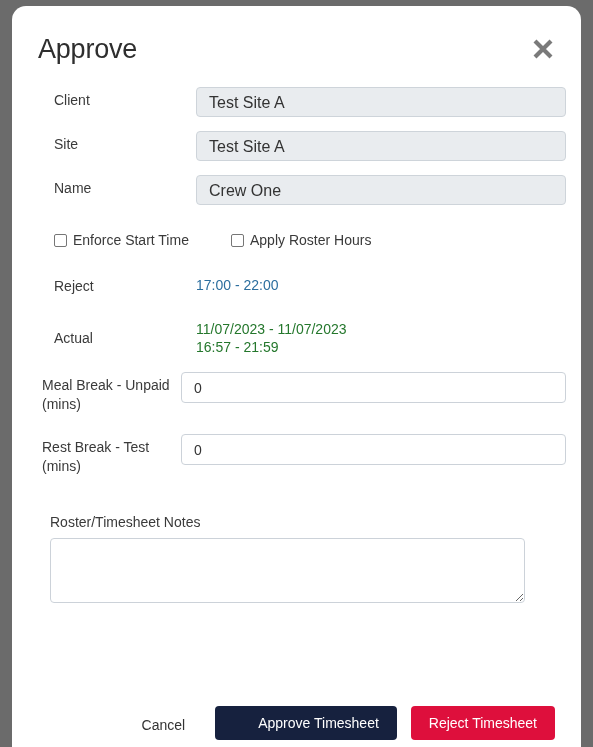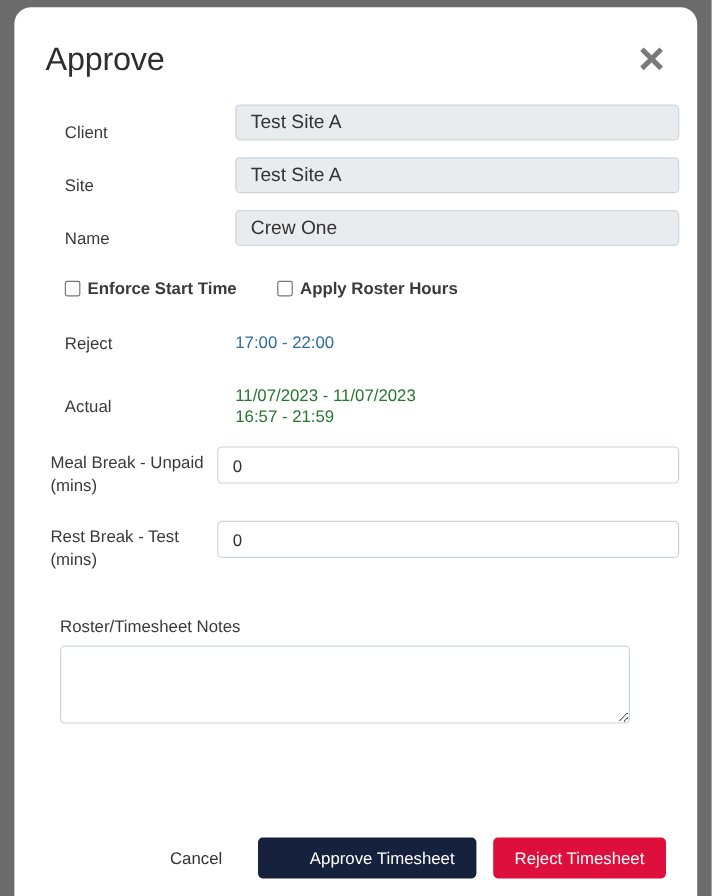--- a/index.html
+++ b/index.html
@@ -62,21 +62,21 @@
 
   
   .ro-row {
     position: relative;
     height: 44px;
     margin-bottom: 0;
   }
   .ro-label {
     position: absolute;
     left: 16px;
-    top: 18px;
+    top: 8px;
     font-size: 14px;
     color: #3a3a3a;
   }
   .ro-field {
     position: absolute;
     left: 158px;
     width: 370px;
     height: 30px;
     line-height: 30px;
     background: #e9ecef;
@@ -89,21 +89,20 @@
     top: 3px;
     white-space: nowrap;
     overflow: hidden;
   }
 
   
   #checkbox-row {
     position: relative;
     height: 30px;
     margin-top: 16px;
-    font-weight: bold;
   }
   .cb-item {
     position: absolute;
     top: 0;
     display: flex;
     align-items: center;
     gap: 6px;
     cursor: pointer;
   }
   #cb-enforce { left: 16px; }
@@ -211,21 +210,21 @@
   #modal-footer {
     position: absolute;
     left: 0;
     right: 0;
     top: 684px;
     height: 50px;
     padding: 0 26px;
     box-sizing: border-box;
     display: flex;
     justify-content: flex-end;
-    align-items: center;
+    align-items: flex-end;
     gap: 14px;
   }
   #cancel-button {
     background: transparent;
     border: 0;
     font-family: "Liberation Sans", sans-serif;
     font-size: 14px;
     color: #333333;
     cursor: pointer;
     padding: 7px 12px;

